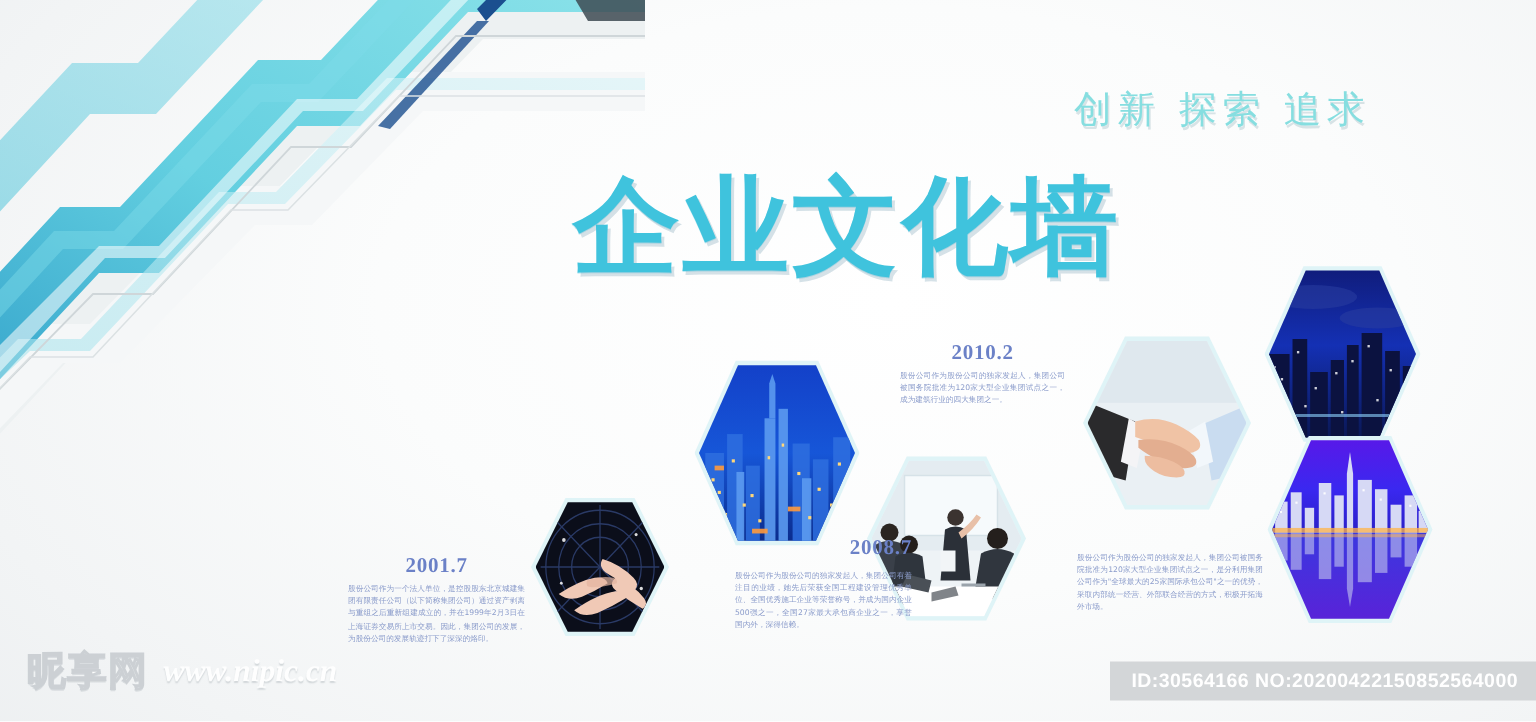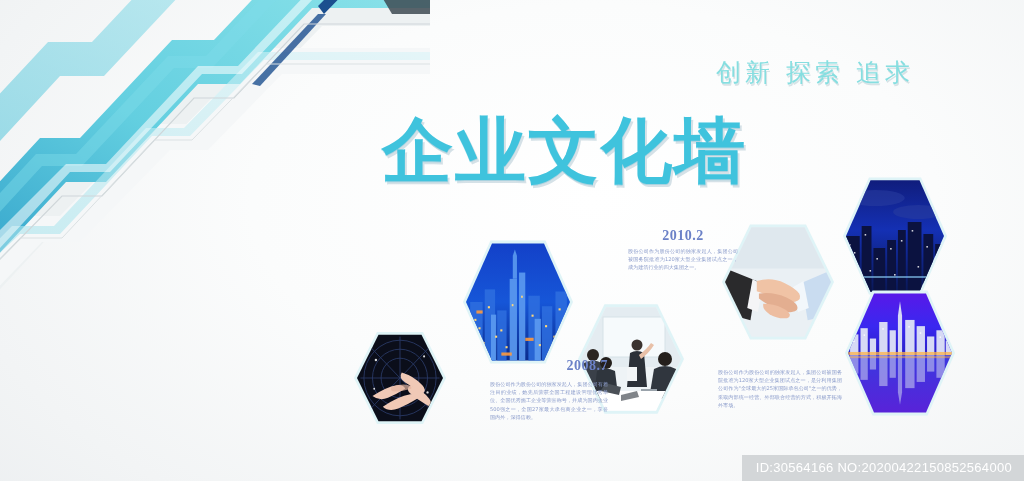--- a/index.html
+++ b/index.html
@@ -72,26 +72,27 @@
     -webkit-text-stroke:1px #c9ced2;
     text-shadow:0 1px 0 #d8dcdf;
     font-family:"DejaVu Sans","Liberation Sans",sans-serif;
   }
   .wm .url{
     font-size:21px;font-style:italic;font-weight:bold;color:#ffffff;
     text-shadow:0 1px 1px #cfd4d7;
     font-family:"Liberation Serif","DejaVu Serif",serif;
   }
   .idbar{
-    position:absolute;right:0;bottom:0;
+    position:absolute;right:0;bottom:14px;
     background:#d3d6d8;color:#ffffff;
     font-size:13px;letter-spacing:.3px;
     padding:5px 12px 6px 14px;
     font-family:"Liberation Sans","DejaVu Sans",sans-serif;
     white-space:nowrap;
+    font-weight:bold;
   }
 </style>
 </head>
 <body>
 
 <div id="stage">
 
   <div class="art">
     <svg width="430" height="300" viewBox="0 0 430 300" xmlns="http://www.w3.org/2000/svg">
       <defs>
@@ -378,32 +379,40 @@
             <rect x="15" y="42" width="1.4" height="1.4"></rect>
           <rect x="33" y="36" width="1.4" height="1.4"></rect>
             <rect x="58" y="34" width="1.4" height="1.4"></rect>
           <rect x="69" y="40" width="1.4" height="1.4"></rect>
             <rect x="88" y="44" width="1.4" height="1.4"></rect>
         </g>
       </svg>
     </div>
   </div>
 
+  <div class="blk" style="left:232px;top:370px;width:118px;">
+    <div class="date" style="font-size:14px;margin-bottom:3px;">2001.7</div>
+    <div class="body" style="font-size:5.1px;line-height:8.2px;">股份公司作为一个法人单位，是控股股东北京城建集团有限责任公司（以下简称集团公司）通过资产剥离与重组之后重新组建成立的，并在1999年2月3日在上海证券交易所上市交易。因此，集团公司的发展，为股份公司的发展轨迹打下了深深的烙印。</div>
+  </div>
 
   <div class="blk" style="left:490px;top:358px;width:118px;">
     <div class="date" style="font-size:14px;margin-bottom:6px;text-align:right;">2008.7</div>
     <div class="body" style="font-size:5.1px;line-height:8.2px;">股份公司作为股份公司的独家发起人，集团公司有着注目的业绩，她先后荣获全国工程建设管理优秀单位、全国优秀施工企业等荣誉称号，并成为国内企业500强之一，全国27家最大承包商企业之一，享誉国内外，深得信赖。</div>
   </div>
 
-  <div class="blk" style="left:628px;top:228px;width:110px;">
+  <div class="blk" style="left:600px;top:228px;width:110px;">
     <div class="date" style="font-size:14px;margin-bottom:3px;">2010.2</div>
     <div class="body" style="font-size:5.1px;line-height:8.2px;">股份公司作为股份公司的独家发起人，集团公司被国务院批准为120家大型企业集团试点之一，成为建筑行业的四大集团之一。</div>
   </div>
 
 
   <div class="blk" style="left:718px;top:368px;width:124px;">
     <div class="body" style="font-size:5.1px;line-height:8.2px;">股份公司作为股份公司的独家发起人，集团公司被国务院批准为120家大型企业集团试点之一，是分利用集团公司作为"全球最大的25家国际承包公司"之一的优势，采取内部统一经营、外部联合经营的方式，积极开拓海外市场。</div>
   </div>
 
+  <div class="wm">
+    <span class="logo">昵享网</span>
+    <span class="url">www.nipic.cn</span>
+  </div>
 
   <div class="idbar">ID:30564166 NO:20200422150852564000</div>
 
 </div>
 
 </body></html>

